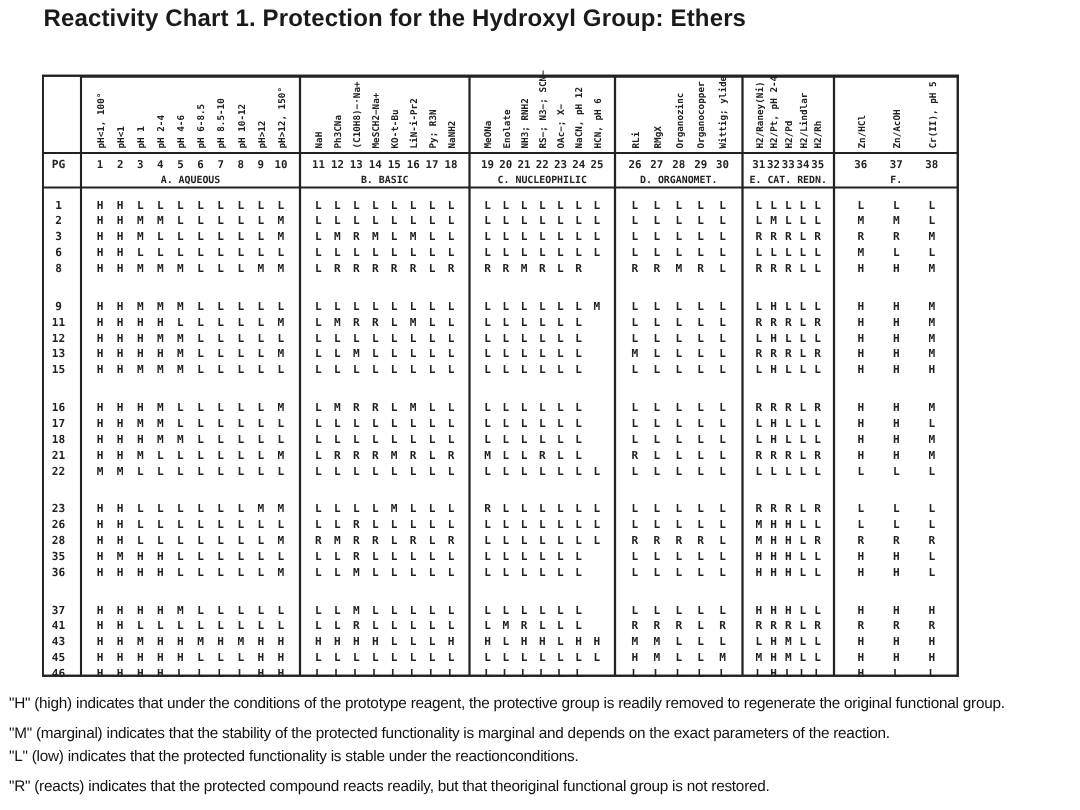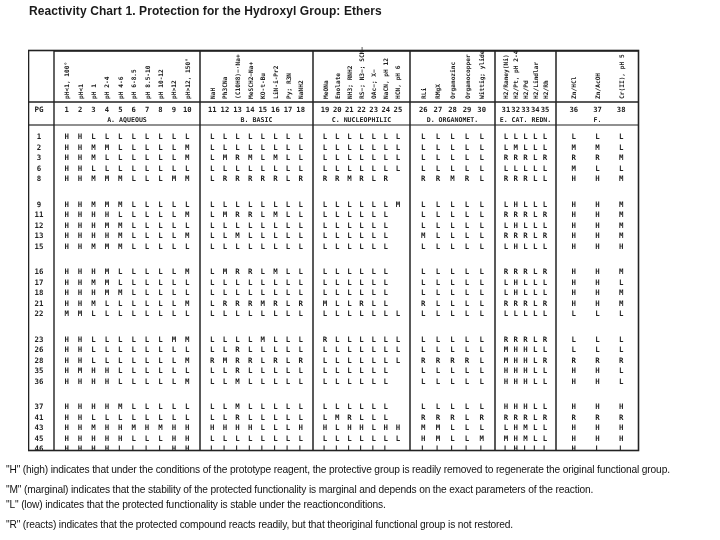--- a/index.html
+++ b/index.html
@@ -1,17 +1,17 @@
 <!DOCTYPE html>
 <html><head>
 <meta charset="utf-8">
 <style>
   html, body { margin:0; padding:0; background:#ffffff; }
   body { width:720px; height:540px; position:relative; overflow:hidden; font-family:"Liberation Sans", sans-serif; color:#111; }
-  #title { position:absolute; left:29px; top:4px; font-weight:bold; font-size:12px; letter-spacing:0.1px; color:#1a1a1a; }
+  #title { position:absolute; left:29px; top:4px; font-weight:bold; font-size:16px; letter-spacing:0.1px; color:#1a1a1a; }
   #chart { position:absolute; left:28px; top:22px; width:612px; height:430px; }
   .legend { position:absolute; left:6px; font-size:10.2px; color:#111; letter-spacing:-0.15px; white-space:nowrap; }
   #leg0 { top:464px; } #leg1 { top:484px; } #leg2 { top:499px; } #leg3 { top:519px; }
   svg text { font-family:"DejaVu Sans Mono", monospace; }
 </style>
 </head>
 <body>
 
 <div id="title">Reactivity Chart 1.  Protection for the Hydroxyl Group: Ethers</div>
 

